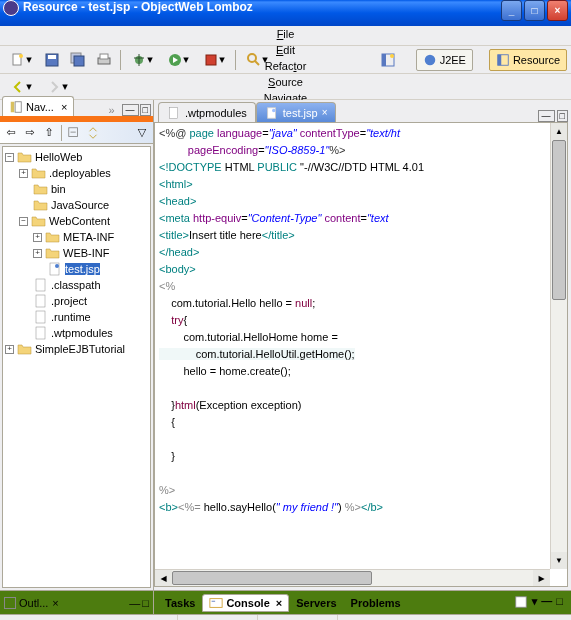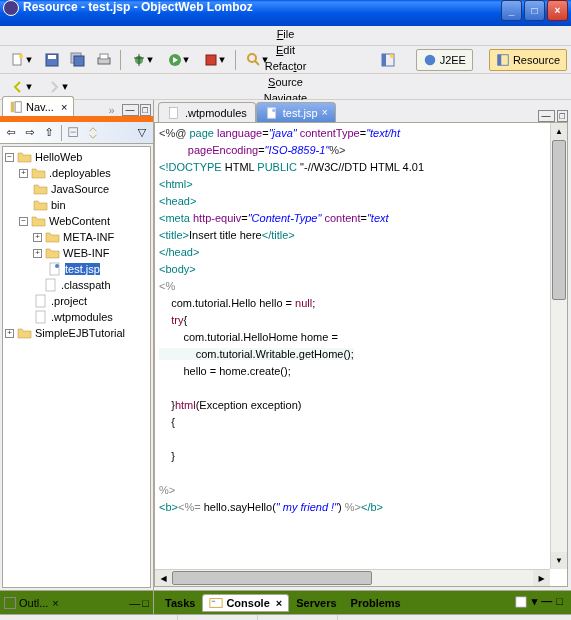--- a/index.html
+++ b/index.html
@@ -207,28 +207,28 @@
           <svg class="ficon" viewBox="0 0 16 14">
             <path class="folder-icon" d="M1 3 L5 3 L6 5 L14 5 L14 12 L1 12 Z"></path>
           </svg>
           <span class="label">.deployables</span>
         </div>
       <div class="tree-node" style="padding-left:16px;">
           <span class="noexp"></span>
           <svg class="ficon" viewBox="0 0 16 14">
             <path class="folder-icon" d="M1 3 L5 3 L6 5 L14 5 L14 12 L1 12 Z"></path>
           </svg>
+          <span class="label">bin</span>
+        </div>
+      <div class="tree-node" style="padding-left:16px;">
+          <span class="noexp"></span>
+          <svg class="ficon" viewBox="0 0 16 14">
+            <path class="folder-icon" d="M1 3 L5 3 L6 5 L14 5 L14 12 L1 12 Z"></path>
+          </svg>
           <span class="label">JavaSource</span>
-        </div>
-      <div class="tree-node" style="padding-left:16px;">
-          <span class="noexp"></span>
-          <svg class="ficon" viewBox="0 0 16 14">
-            <path class="folder-icon" d="M1 3 L5 3 L6 5 L14 5 L14 12 L1 12 Z"></path>
-          </svg>
-          <span class="label">bin</span>
         </div>
       <div class="tree-node" style="padding-left:16px;">
           <span class="exp">−</span>
           <svg class="ficon" viewBox="0 0 16 14">
             <path class="folder-icon" d="M1 3 L5 3 L6 5 L14 5 L14 12 L1 12 Z"></path>
           </svg>
           <span class="label">WebContent</span>
         </div>
       <div class="tree-node" style="padding-left:30px;">
           <span class="exp">+</span>
@@ -245,33 +245,40 @@
           <span class="label">WEB-INF</span>
         </div>
       <div class="tree-node selected" style="padding-left:30px;">
           <span class="noexp"></span>
           <svg class="ficon" viewBox="0 0 16 14">
             <rect class="file-icon" x="3" y="1" width="9" height="12"></rect>
             <circle cx="10" cy="4" r="2" fill="#5080d0"></circle>
           </svg>
           <span class="label">test.jsp</span>
         </div>
-      <div class="tree-node" style="padding-left:26px;">
+      <div class="tree-node" style="padding-left:16px;">
           <span class="noexp"></span>
           <svg class="ficon" viewBox="0 0 16 14">
             <rect class="file-icon" x="3" y="1" width="9" height="12"></rect>
           </svg>
           <span class="label">.classpath</span>
         </div>
       <div class="tree-node" style="padding-left:16px;">
           <span class="noexp"></span>
           <svg class="ficon" viewBox="0 0 16 14">
             <rect class="file-icon" x="3" y="1" width="9" height="12"></rect>
           </svg>
           <span class="label">.project</span>
+        </div>
+      <div class="tree-node" style="padding-left:16px;">
+          <span class="noexp"></span>
+          <svg class="ficon" viewBox="0 0 16 14">
+            <rect class="file-icon" x="3" y="1" width="9" height="12"></rect>
+          </svg>
+          <span class="label">.runtime</span>
         </div>
       <div class="tree-node" style="padding-left:16px;">
           <span class="noexp"></span>
           <svg class="ficon" viewBox="0 0 16 14">
             <rect class="file-icon" x="3" y="1" width="9" height="12"></rect>
           </svg>
           <span class="label">.wtpmodules</span>
         </div>
       <div class="tree-node" style="padding-left:2px;">
           <span class="exp">+</span>
@@ -311,21 +318,21 @@
 <span class="c-tag">&lt;html&gt;</span>
 <span class="c-tag">&lt;head&gt;</span>
 <span class="c-tag">&lt;meta</span><span> </span><span class="c-attr">http-equiv</span><span>=</span><span class="c-str">"Content-Type"</span><span> </span><span class="c-attr">content</span><span>=</span><span class="c-str">"text</span>
 <span class="c-tag">&lt;title&gt;</span><span class="c-txt">Insert title here</span><span class="c-tag">&lt;/title&gt;</span>
 <span class="c-tag">&lt;/head&gt;</span>
 <span class="c-tag">&lt;body&gt;</span>
 <span class="c-pct">&lt;%</span>
 <span class="c-txt">    com.tutorial.Hello hello = </span><span class="c-kw">null</span><span class="c-txt">;</span>
 <span>    </span><span class="c-kw">try</span><span class="c-txt">{</span>
 <span class="c-txt">        com.tutorial.HelloHome home = </span>
-<span class="c-txt" style="background:#f0f8f8;">            com.tutorial.Writable.getHome();</span>
+<span class="c-txt" style="background:#f0f8f8;">            com.tutorial.HelloUtil.getHome();</span>
 <span class="c-txt">        hello = home.create();</span>
 <span></span>
 <span class="c-txt">    }</span><span class="c-kw">html</span><span class="c-txt">(Exception exception)</span>
 <span class="c-txt">    {</span>
 <span></span>
 <span class="c-txt">    }</span>
 <span></span>
 <span class="c-pct">%&gt;</span>
 <span class="c-tag">&lt;b&gt;</span><span class="c-pct">&lt;%=</span><span class="c-txt"> hello.sayHello(</span><span class="c-str">" my friend !"</span><span class="c-txt">) </span><span class="c-pct">%&gt;</span><span class="c-tag">&lt;/b&gt;</span></div>
       <div class="scroll-v">

